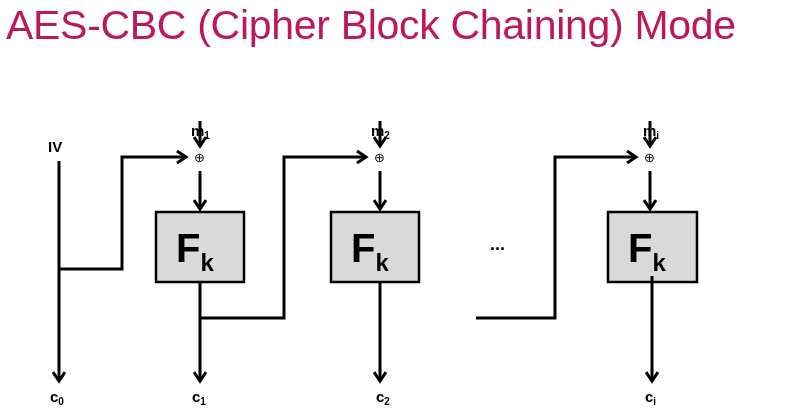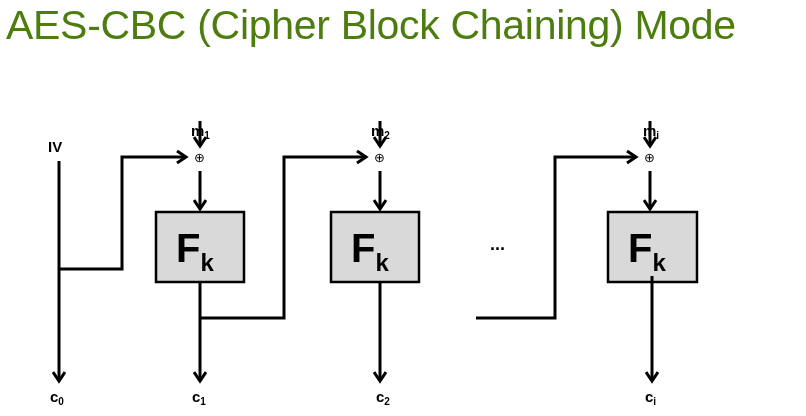--- a/index.html
+++ b/index.html
@@ -1,17 +1,17 @@
 <!DOCTYPE html>
 <html><head>
 <meta charset="utf-8">
 <style>
   html, body { margin:0; padding:0; background:#ffffff; }
   body { width:806px; height:416px; position:relative; overflow:hidden; font-family:"Liberation Sans", sans-serif; }
-  #title { position:absolute; left:6px; top:2px; font-size:41px; color:#4d7c0f; white-space:nowrap; letter-spacing:-0.3px; }
+  #title { position:absolute; left:6px; top:2px; font-size:41px; color:#be185d; white-space:nowrap; letter-spacing:-0.3px; }
   svg { position:absolute; left:0; top:0; }
   .lbl { font-family:"Liberation Sans", sans-serif; font-weight:bold; fill:#000; }
 </style>
 </head>
 <body>
 
 <div id="title">AES-CBC (Cipher Block Chaining) Mode</div>
 
 <svg width="806" height="416" viewBox="0 0 806 416">
   <defs>

